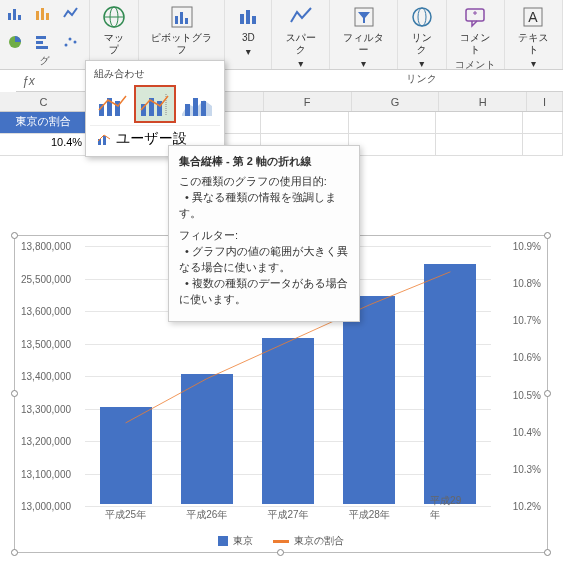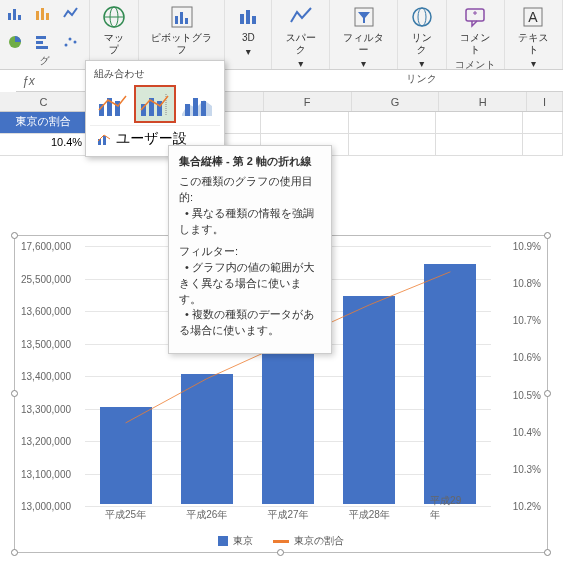--- a/index.html
+++ b/index.html
@@ -34,21 +34,21 @@
   
   .popup { position: absolute; top: 60px; left: 85px; background: #fff; border: 1px solid #ccc; box-shadow: 2px 2px 6px rgba(0,0,0,0.25); width: 140px; z-index: 20; padding: 4px; }
   .popup-title { font-size: 10px; color: #444; padding: 2px 4px; }
   .combo-row { display: flex; gap: 4px; padding: 4px; }
   .combo-opt { width: 38px; height: 34px; border: 1px solid transparent; display: flex; align-items: center; justify-content: center; cursor: pointer; }
   .combo-opt.selected { background: #d8e8d8; }
   .combo-opt.highlighted { outline: 2px solid #d04828; outline-offset: 0; }
   .popup-footer { display: flex; align-items: center; gap: 4px; padding: 4px 6px; border-top: 1px solid #eee; font-size: 14px; cursor: pointer; }
   
   
-  .tooltip { position: absolute; top: 145px; left: 168px; width: 164px; background: #fdfdfd; border: 1px solid #ccc; box-shadow: 2px 2px 6px rgba(0,0,0,0.2); padding: 8px 10px; z-index: 25; font-size: 11px; color: #333; line-height: 1.45; }
+  .tooltip { position: absolute; top: 145px; left: 168px; width: 192px; background: #fdfdfd; border: 1px solid #ccc; box-shadow: 2px 2px 6px rgba(0,0,0,0.2); padding: 8px 10px; z-index: 25; font-size: 11px; color: #333; line-height: 1.45; }
   .tooltip .ttitle { font-weight: bold; margin-bottom: 4px; }
   .tooltip .tpara { margin-bottom: 6px; }
   .tooltip .tbul { padding-left: 6px; }
   
   
   .chart-box { position: absolute; top: 235px; left: 14px; width: 534px; height: 318px; background: #fff; border: 1px solid #bbb; }
   .chart-handle { position:absolute; width:7px; height:7px; background:#fff; border:1px solid #888; border-radius:50%; }
   .ch-tl{top:-4px;left:-4px}.ch-tr{top:-4px;right:-4px}.ch-bl{bottom:-4px;left:-4px}.ch-br{bottom:-4px;right:-4px}
   .ch-tm{top:-4px;left:calc(50% - 4px)}.ch-bm{bottom:-4px;left:calc(50% - 4px)}
   .ch-ml{left:-4px;top:calc(50% - 4px)}.ch-mr{right:-4px;top:calc(50% - 4px)}
@@ -345,21 +345,21 @@
       </div>
   </div>
 <div class="y-label-l" style="top: 270px;">13,000,000</div>
     <div class="y-label-l" style="top: 237.5px;">13,100,000</div>
     <div class="y-label-l" style="top: 205px;">13,200,000</div>
     <div class="y-label-l" style="top: 172.5px;">13,300,000</div>
     <div class="y-label-l" style="top: 140px;">13,400,000</div>
     <div class="y-label-l" style="top: 107.5px;">13,500,000</div>
     <div class="y-label-l" style="top: 75px;">13,600,000</div>
     <div class="y-label-l" style="top: 42.5px;">25,500,000</div>
-    <div class="y-label-l" style="top: 10px;">17,600,000</div>
+    <div class="y-label-l" style="top: 10px;">13,800,000</div>
     <div class="y-label-r" style="top: 270px;">10.2%</div>
     <div class="y-label-r" style="top: 232.857px;">10.3%</div>
     <div class="y-label-r" style="top: 195.714px;">10.4%</div>
     <div class="y-label-r" style="top: 158.571px;">10.5%</div>
     <div class="y-label-r" style="top: 121.429px;">10.6%</div>
     <div class="y-label-r" style="top: 84.2857px; text-align: center;">10.7%</div>
     <div class="y-label-r" style="top: 47.1429px;">10.8%</div>
     <div class="y-label-r" style="top: 10px;">10.9%</div>
   </div>
 

